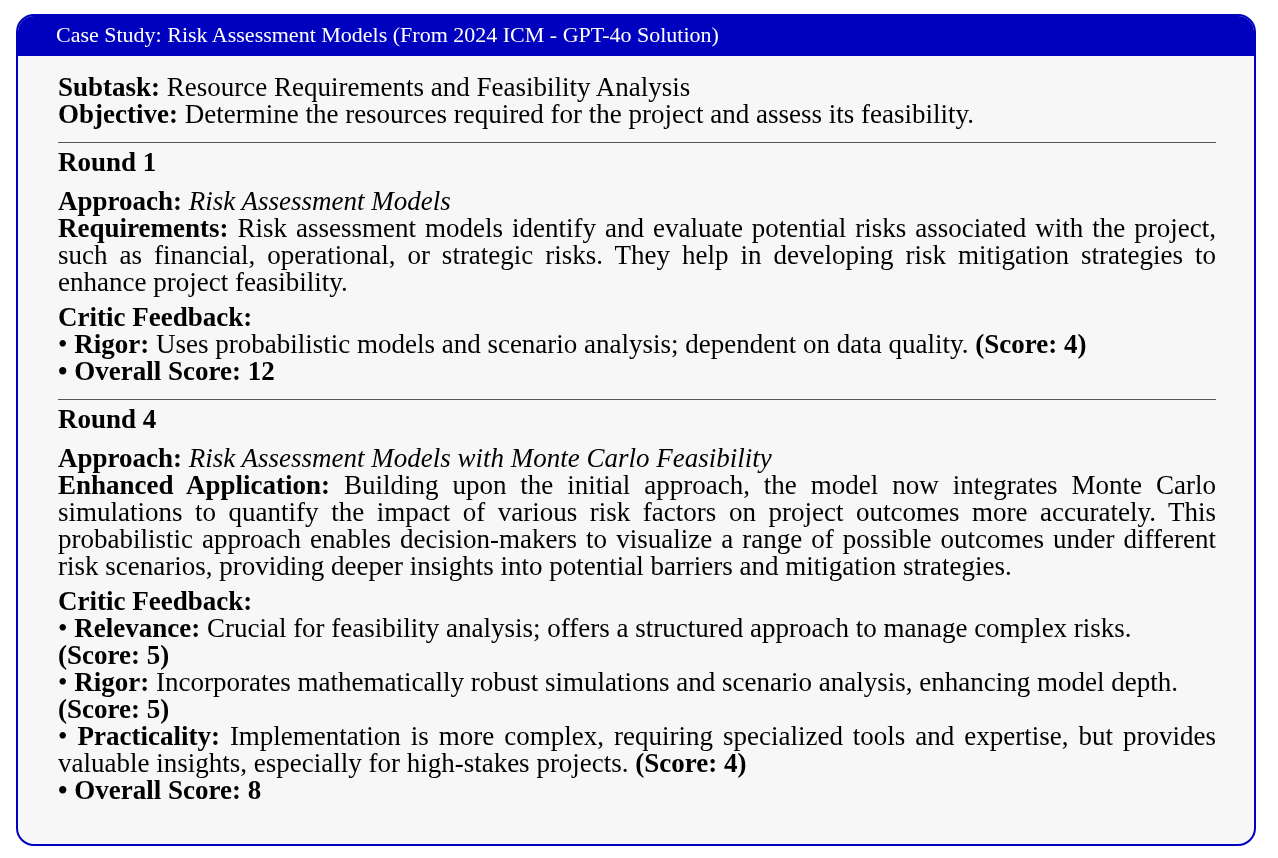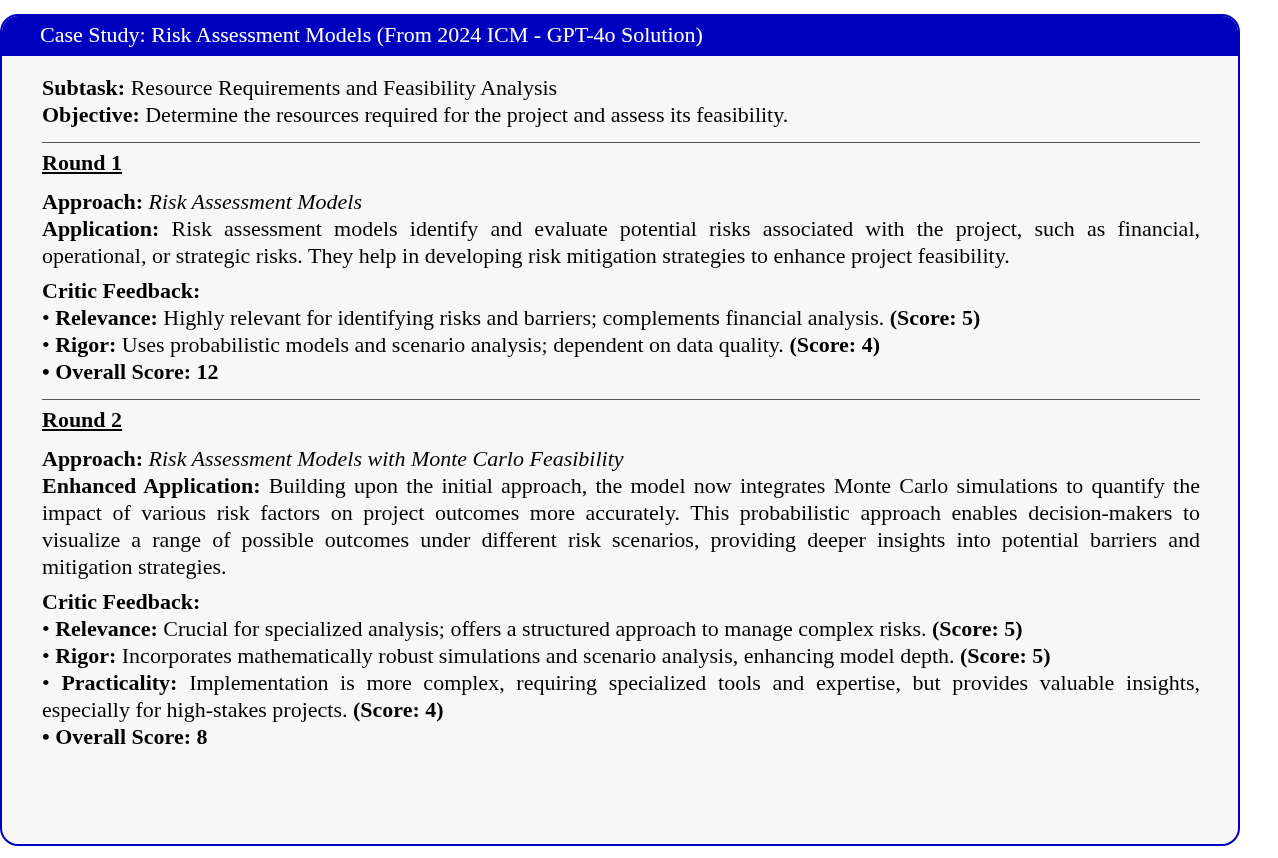--- a/index.html
+++ b/index.html
@@ -1,62 +1,61 @@
 <!DOCTYPE html>
 <html><head>
 <meta charset="utf-8">
 <style>
   html, body { margin: 0; padding: 0; background: #ffffff; }
   body { width: 1278px; height: 858px; position: relative; font-family: "Liberation Serif", "DejaVu Serif", serif; color: #000; }
   .box {
-    position: absolute; left: 0; top: 14px; width: 1240px; height: 832px;
+    position: absolute; left: 16px; top: 14px; width: 1240px; height: 832px;
     border: 2px solid #0000bf; border-radius: 18px; background: #f7f7f7; overflow: hidden; box-sizing: border-box;
   }
   .box-header {
     background: #0000bf; color: #ffffff; height: 40px; line-height: 38px;
     padding-left: 38px; font-size: 22px; box-sizing: border-box;
   }
-  .content { padding: 18px 38px 0 40px; font-size: 22px; line-height: 27px; }
+  .content { padding: 18px 38px 0 40px; font-size: 27px; line-height: 27px; }
   .content p { margin: 0; }
   .b { font-weight: bold; }
   .i { font-style: italic; }
   .rule { border: none; border-top: 1.5px solid #555; margin: 14px 0 6px 0; height: 0; }
-  .round-title { font-weight: bold; margin-bottom: 12px !important; text-decoration: underline; }
+  .round-title { font-weight: bold; margin-bottom: 12px !important; }
   .feedback-title { margin-top: 8px !important; }
   .justify { text-align: justify; }
 </style>
 </head>
 <body>
 
 <div class="box">
   <div class="box-header">
     <span>Case Study: Risk Assessment Models (From 2024 ICM - GPT-4o Solution)</span>
   </div>
   <div class="content">
     <p><span class="b">Subtask:</span><span> Resource Requirements and Feasibility Analysis</span></p>
     <p><span class="b">Objective:</span><span> Determine the resources required for the project and assess its feasibility.</span></p>
 
     <hr class="rule">
 
     <section>
       <p class="round-title">Round 1</p>
       <p><span class="b">Approach:</span> <span class="i">Risk Assessment Models</span></p>
-      <p class="justify"><span class="b">Application:</span><span> Risk assessment models identify and evaluate potential risks associated with the project, such as financial, operational, or strategic risks. They help in developing risk mitigation strategies to enhance project feasibility.</span></p>
+      <p class="justify"><span class="b">Requirements:</span><span> Risk assessment models identify and evaluate potential risks associated with the project, such as financial, operational, or strategic risks. They help in developing risk mitigation strategies to enhance project feasibility.</span></p>
       <p class="b feedback-title">Critic Feedback:</p>
-      <p><span>•</span> <span class="b">Relevance:</span><span> Highly relevant for identifying risks and barriers; complements financial analysis. </span><span class="b">(Score: 5)</span></p>
       <p><span>•</span> <span class="b">Rigor:</span><span> Uses probabilistic models and scenario analysis; dependent on data quality. </span><span class="b">(Score: 4)</span></p>
       <p class="b">• Overall Score: 12</p>
     </section>
 
     <hr class="rule">
 
     <section>
-      <p class="round-title">Round 2</p>
+      <p class="round-title">Round 4</p>
       <p><span class="b">Approach:</span> <span class="i">Risk Assessment Models with Monte Carlo Feasibility</span></p>
       <p class="justify"><span class="b">Enhanced Application:</span><span> Building upon the initial approach, the model now integrates Monte Carlo simulations to quantify the impact of various risk factors on project outcomes more accurately. This probabilistic approach enables decision-makers to visualize a range of possible outcomes under different risk scenarios, providing deeper insights into potential barriers and mitigation strategies.</span></p>
       <p class="b feedback-title">Critic Feedback:</p>
-      <p><span>•</span> <span class="b">Relevance:</span><span> Crucial for specialized analysis; offers a structured approach to manage complex risks. </span><span class="b">(Score: 5)</span></p>
+      <p><span>•</span> <span class="b">Relevance:</span><span> Crucial for feasibility analysis; offers a structured approach to manage complex risks. </span><span class="b">(Score: 5)</span></p>
       <p><span>•</span> <span class="b">Rigor:</span><span> Incorporates mathematically robust simulations and scenario analysis, enhancing model depth. </span><span class="b">(Score: 5)</span></p>
       <p class="justify"><span>•</span> <span class="b">Practicality:</span><span> Implementation is more complex, requiring specialized tools and expertise, but provides valuable insights, especially for high-stakes projects. </span><span class="b">(Score: 4)</span></p>
       <p class="b">• Overall Score: 8</p>
     </section>
   </div>
 </div>
 
 </body></html>

